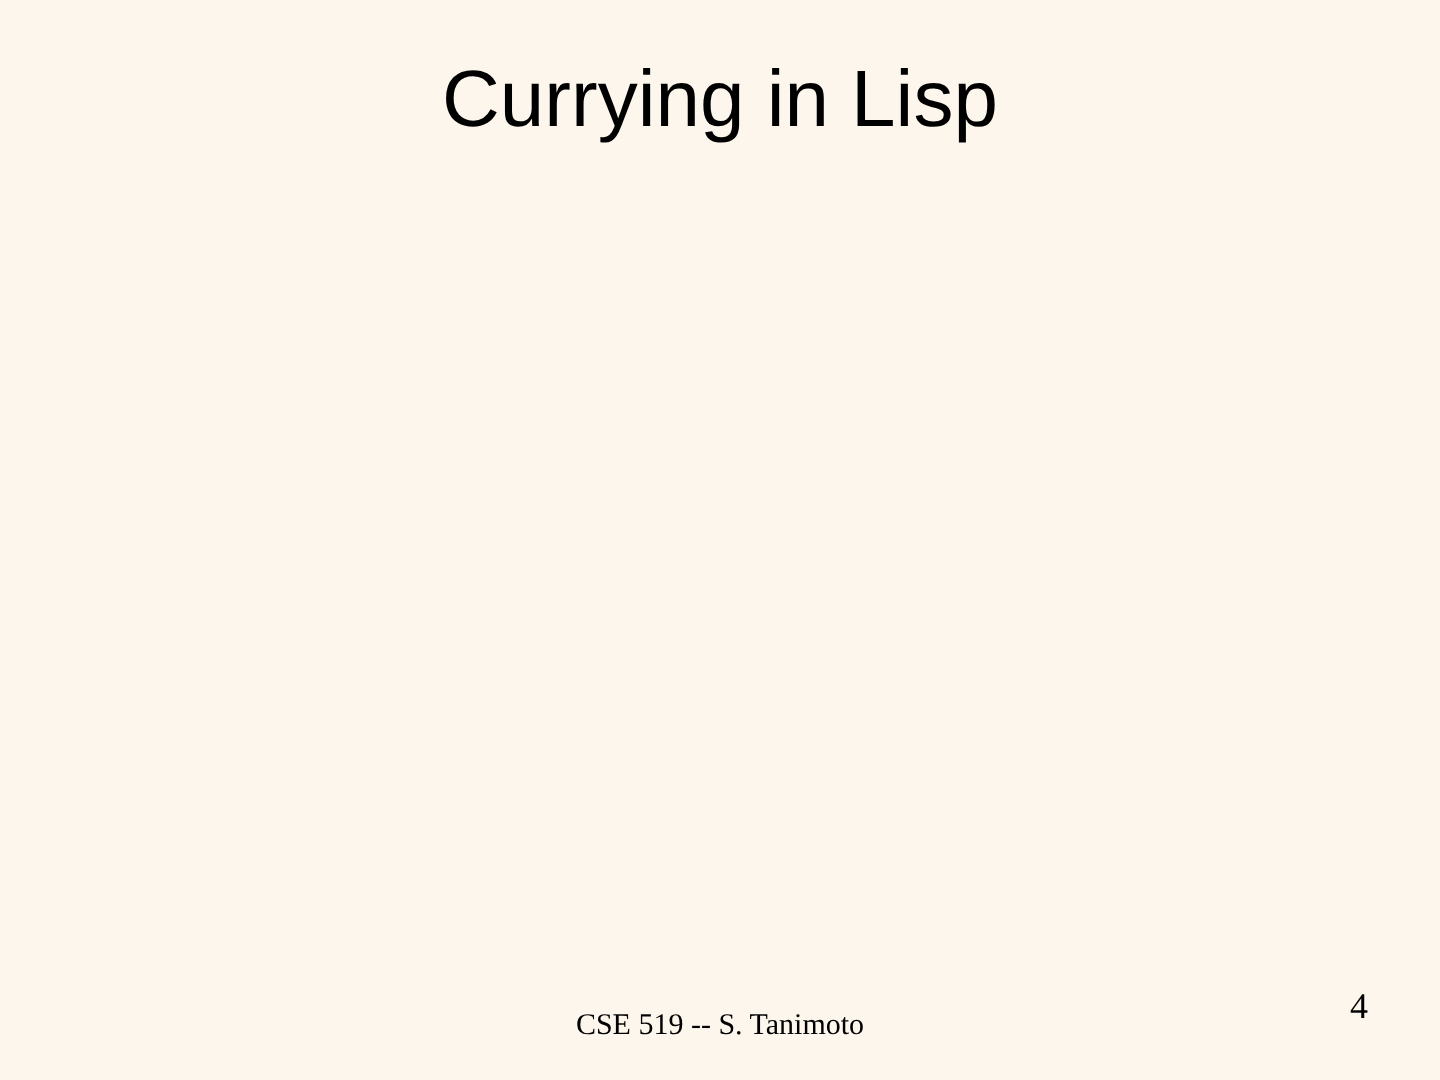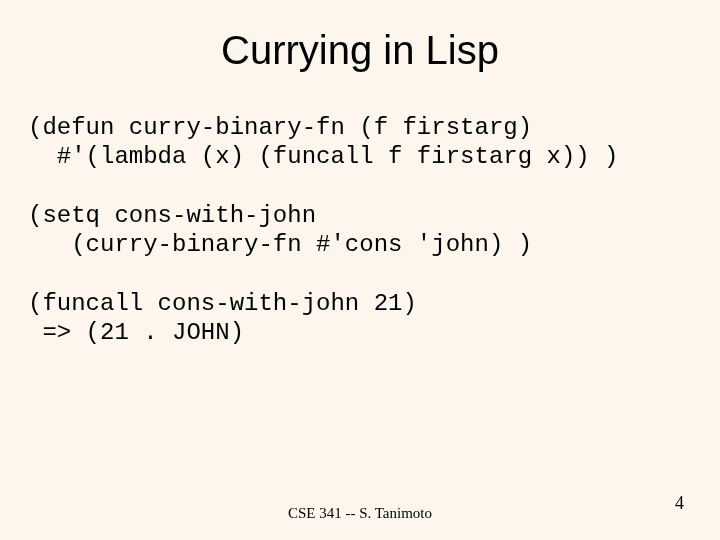--- a/index.html
+++ b/index.html
@@ -8,20 +8,21 @@
     background: #fdf6ed;
     font-family: Arial, Helvetica, sans-serif;
     position: relative;
   }
   .slide {
     width: 720px;
     height: 540px;
     padding: 28px 28px 20px 28px;
     display: flex;
     flex-direction: column;
+    gap: 28px;
   }
   .title {
     text-align: center;
     font-size: 40px;
     color: #000;
     margin-bottom: 40px;
     font-weight: normal;
   }
   .code {
     font-family: "Courier New", Courier, monospace;
@@ -53,29 +54,21 @@
     font-family: "Times New Roman", Times, serif;
     font-size: 18px;
     color: #000;
   }
 </style>
 </head>
 <body>
 
 <div class="slide">
   <h1 class="title">Currying in Lisp</h1>
-  <pre class="code">(defun curry-binary-fn (f firstarg)
-  #'(lambda (x) (funcall f firstarg x)) )
-
-(setq cons-with-john
-   (curry-binary-fn #'cons 'john) )
-
-(funcall cons-with-john 21)
- =&gt; (21 . JOHN)</pre>
 </div>
 
 <div class="footer">
   <div class="footer-text">
-    <div>CSE 341 -- S. Tanimoto</div>
+    <div>CSE 519 -- S. Tanimoto</div>
   </div>
 </div>
 
 <div class="page-num">4</div>
 
 </body></html>

